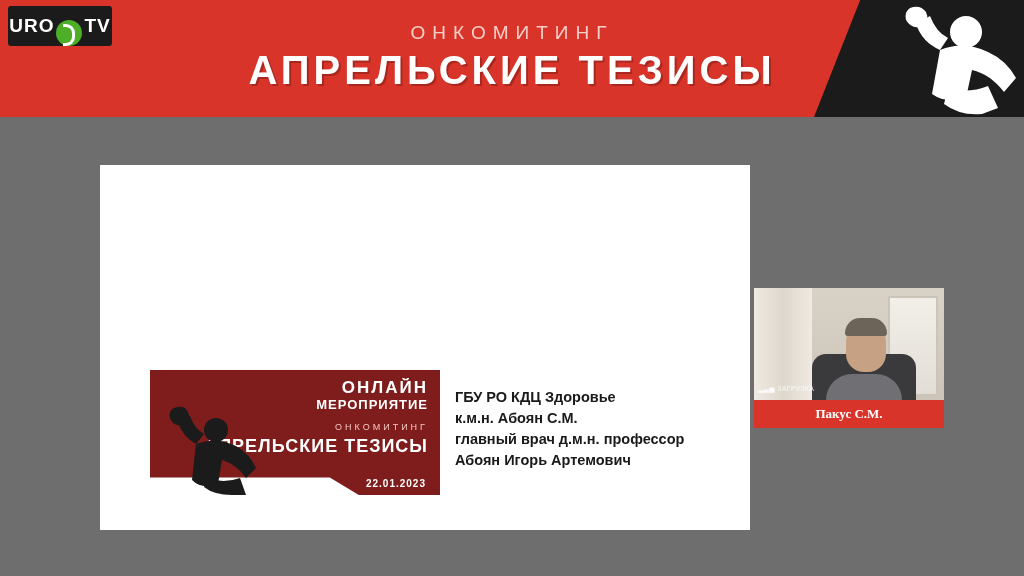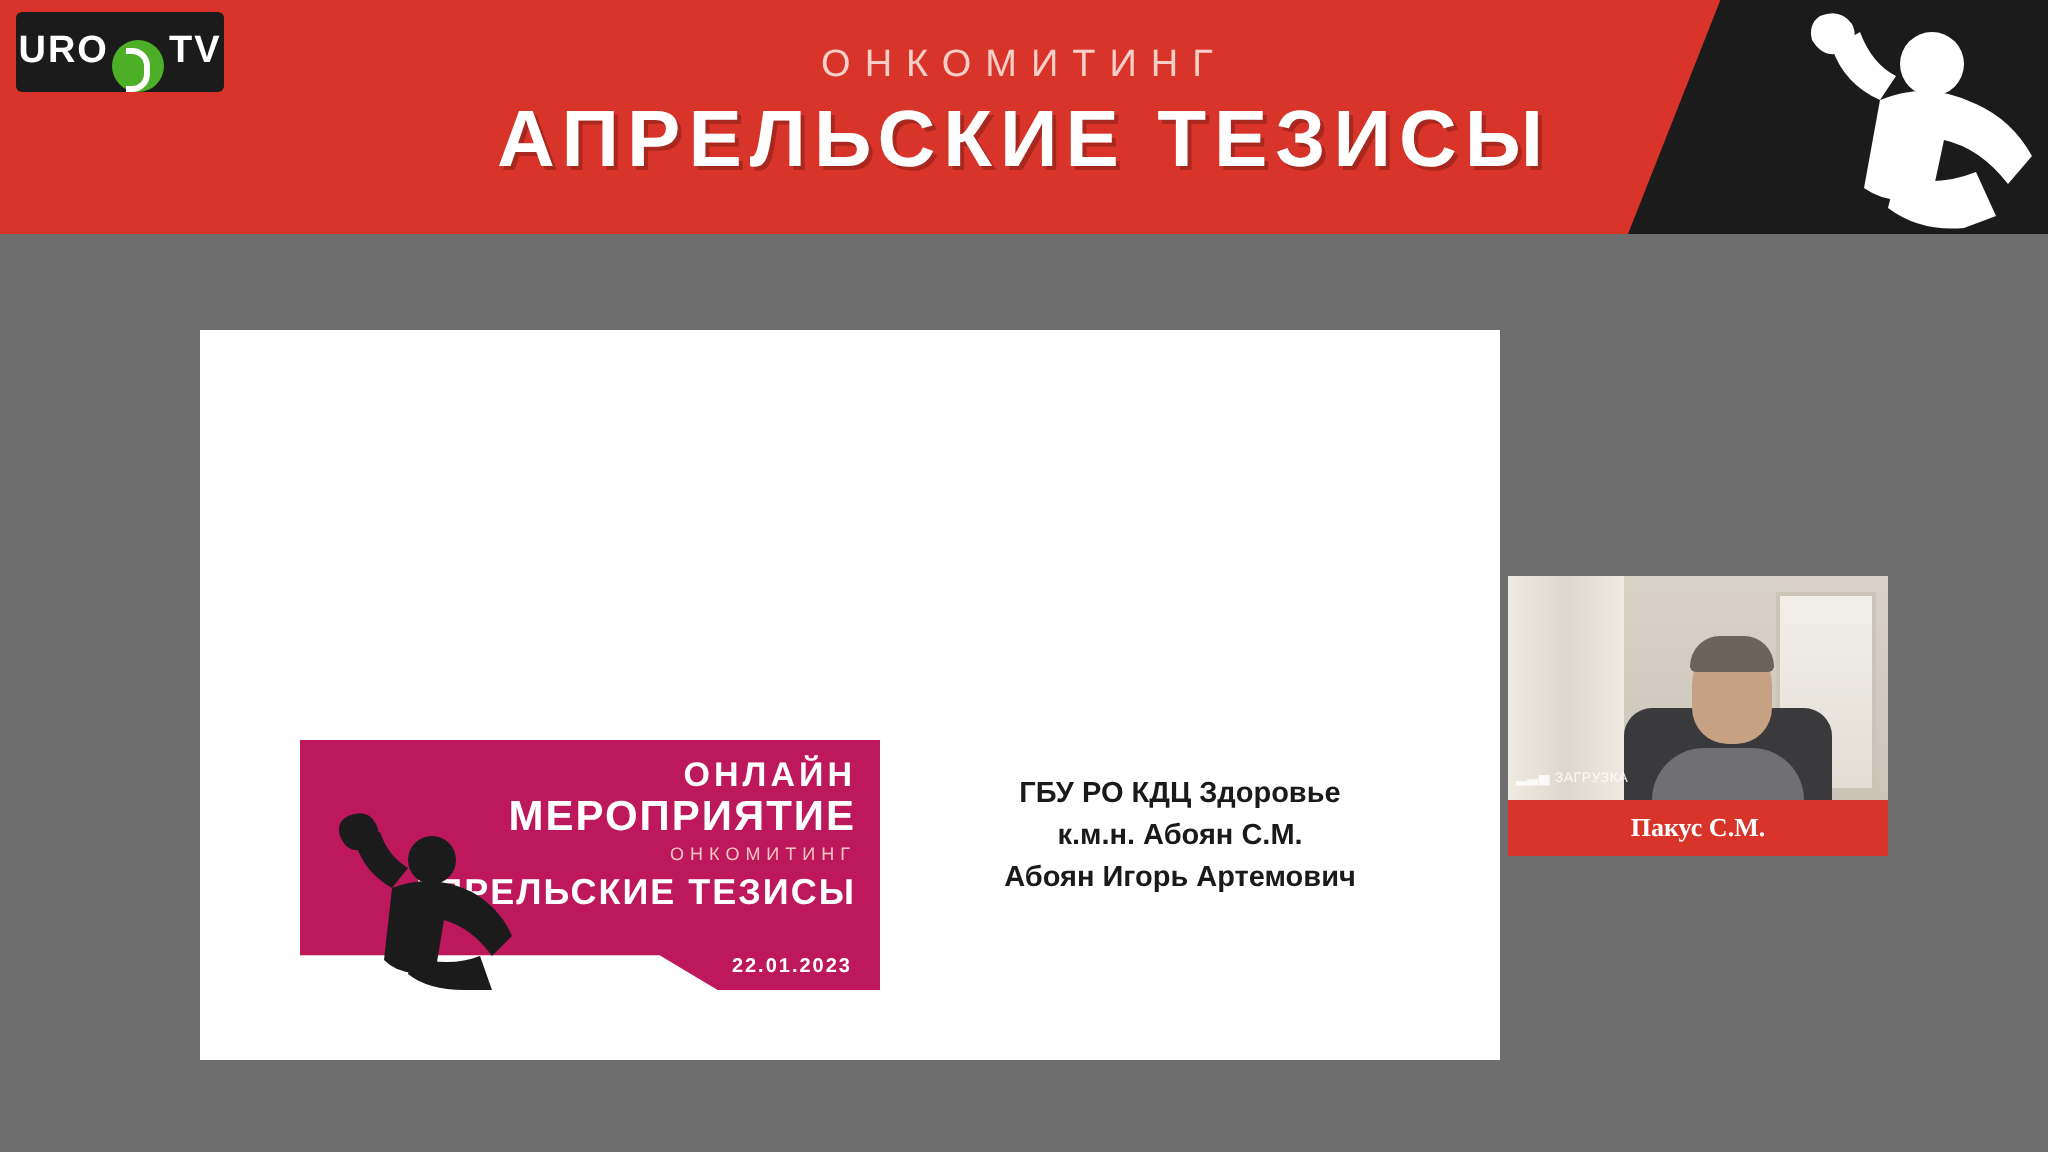--- a/index.html
+++ b/index.html
@@ -54,49 +54,49 @@
   .slide{
     position:absolute;left:100px;top:165px;width:650px;height:365px;
     background:#ffffff;
   }
   .slide-title{
     position:absolute;left:0;top:60px;width:650px;text-align:center;
     font-size:16px;font-weight:bold;color:#1a1a1a;
   }
   .slide-logo{
     position:absolute;left:50px;top:205px;width:290px;height:125px;
-    background:#be185d;overflow:hidden;
+    background:#7f1d1d;overflow:hidden;
   }
   .slide-logo .sl-online{
     position:absolute;right:12px;top:8px;color:#ffffff;font-size:17px;
     font-weight:bold;letter-spacing:2px;
   }
   .slide-logo .sl-event{
-    position:absolute;right:12px;top:27px;color:#ffffff;font-size:21px;
+    position:absolute;right:12px;top:27px;color:#ffffff;font-size:13px;
     font-weight:bold;letter-spacing:1px;
   }
   .slide-logo .sl-onko{
     position:absolute;right:12px;top:52px;color:#f3c6c0;font-size:9px;
     letter-spacing:3px;
   }
   .slide-logo .sl-theses{
     position:absolute;right:12px;top:66px;color:#ffffff;font-size:18px;
     font-weight:bold;letter-spacing:1px;
   }
   .slide-logo .sl-date{
     position:absolute;right:14px;bottom:6px;color:#ffffff;font-size:10px;
     font-weight:bold;letter-spacing:1px;
   }
   .slide-logo .sl-white{
     position:absolute;left:0;bottom:0;width:290px;height:30px;background:#ffffff;
     clip-path:polygon(0 42%, 62% 42%, 72% 100%, 0 100%);
   }
   .slide-logo svg{position:absolute;left:6px;bottom:0;}
   .slide-affil{
-    position:absolute;left:355px;top:222px;width:270px;text-align:center;
+    position:absolute;left:355px;top:222px;width:270px;text-align:left;
     font-size:14.5px;font-weight:bold;color:#1a1a1a;line-height:21px;
   }
   
   .webcam{
     position:absolute;left:754px;top:288px;width:190px;height:140px;
     background:#cfc8bd;overflow:hidden;
   }
   .cam-wall{position:absolute;left:0;top:0;width:190px;height:140px;
     background:linear-gradient(180deg,#d9d2c7 0%,#c9c1b4 100%);}
   .cam-curtain{position:absolute;left:0;top:0;width:58px;height:140px;
@@ -165,20 +165,21 @@
         <path d="M40 44 q-14 -8 -18 -22 l12 -6 q4 12 14 18 z"></path>
         <path d="M18 8 q10 -4 14 4 q4 8 -4 12 q-10 4 -14 -6 q-2 -7 4 -10 z"></path>
         <path d="M50 78 q18 6 34 0 l6 17 -14 0 q-18 0 -28 -8 z"></path>
       </g>
     </svg>
   </div>
 
   <div class="slide-affil">
     <div>ГБУ РО  КДЦ Здоровье</div>
     <div>к.м.н. Абоян С.М.</div>
+    <div>главный врач д.м.н. профессор</div>
     <div>Абоян Игорь Артемович</div>
   </div>
 </div>
 
 <div class="webcam">
   <div class="cam-wall"></div>
   <div class="cam-curtain"></div>
   <div class="cam-window"></div>
   <div class="cam-chair"></div>
   <div class="cam-body"></div>

